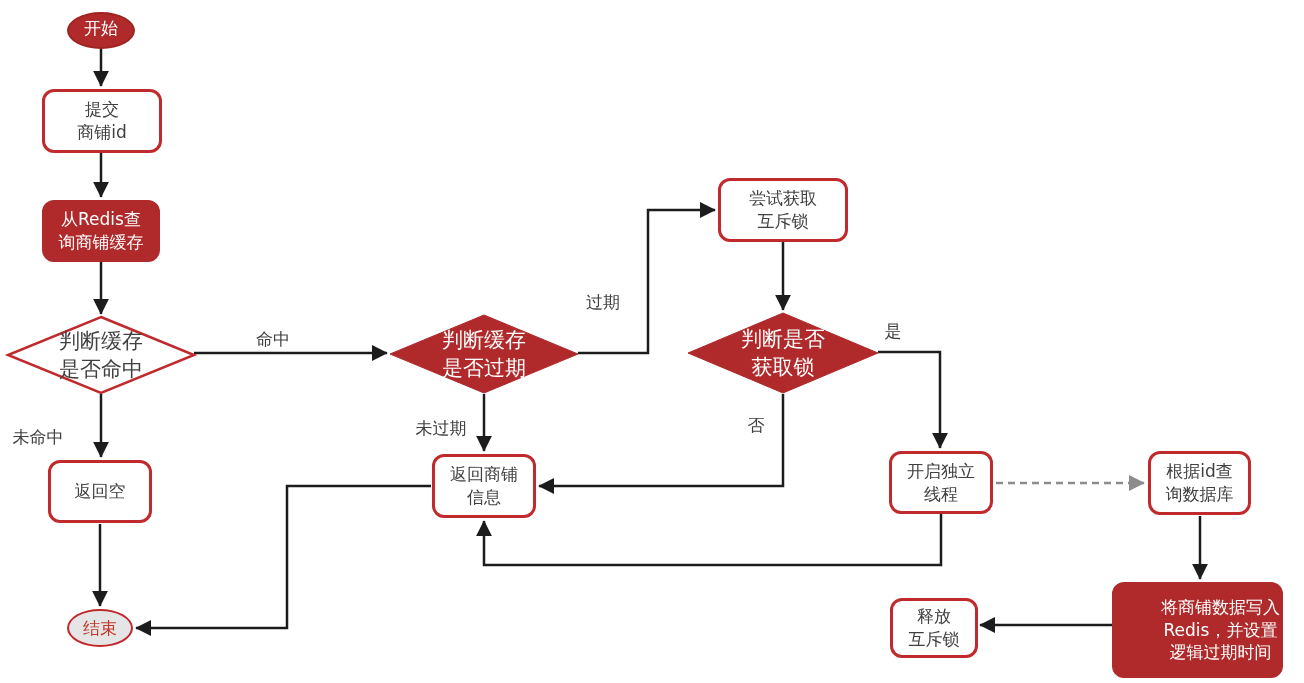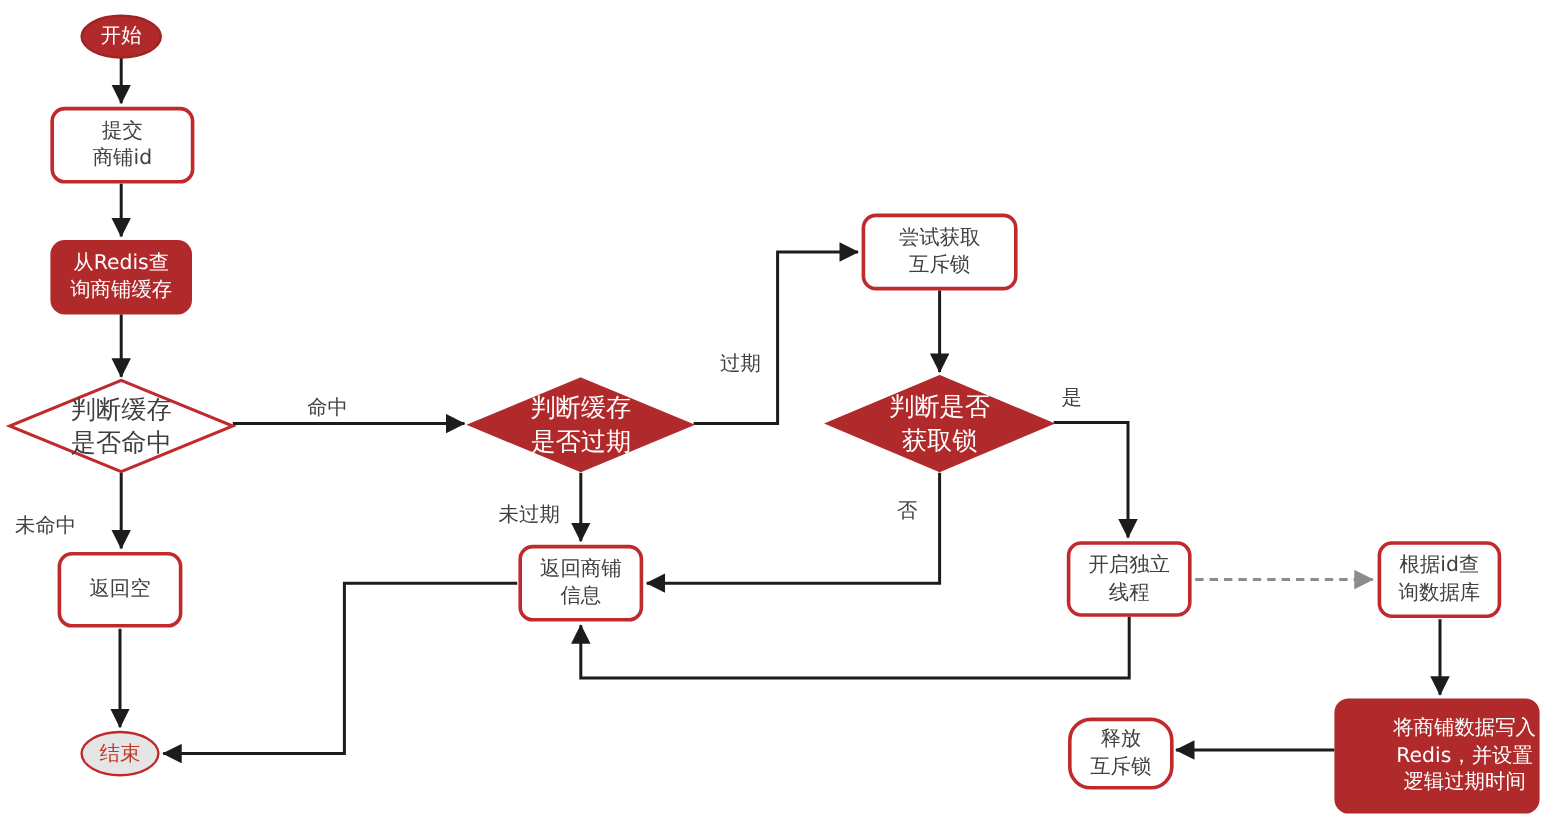--- a/index.html
+++ b/index.html
@@ -64,21 +64,21 @@
     <path class="edge" d="M941,514 L941,565 L484,565 L484,521" marker-end="url(#arrow-black)"></path>
     <path class="edge" d="M431,486 L287,486 L287,628 L136,628" marker-end="url(#arrow-black)"></path>
     <path class="edge" d="M1200,516 L1200,579" marker-end="url(#arrow-black)"></path>
     <path class="edge" d="M1112,625 L980,625" marker-end="url(#arrow-black)"></path>
 
     <polygon class="diamond-outline" points="101,317 194,355 101,393 8,355"></polygon>
     <polygon class="diamond-filled" points="484,315 578,354 484,393 390,354"></polygon>
     <polygon class="diamond-filled" points="783,313 878,353 783,393 688,353"></polygon>
   </svg>
 
-  <div class="node terminator filled" style="left:67px;top:12px;width:68px;height:37px;">
+  <div class="node terminator filled" style="left:67px;top:12px;width:68px;height:37px;font-family:Liberation Mono, monospace;">
     <span>开始</span>
   </div>
 
   <div class="node process filled" style="left:42px;top:200px;width:118px;height:62px;">
     <span>从Redis查
 询商铺缓存</span>
   </div>
 
   <div class="node process" style="left:42px;top:89px;width:120px;height:64px;">
     <span>提交
@@ -121,25 +121,25 @@
     <span>根据id查
 询数据库</span>
   </div>
 
   <div class="node process filled" style="left:1112px;top:582px;width:171px;height:96px;justify-content:flex-end;">
     <span>将商铺数据写入
 Redis，并设置
 逻辑过期时间</span>
   </div>
 
-  <div class="node process" style="left:890px;top:598px;width:88px;height:60px;border-radius:19px;">
+  <div class="node process" style="left:890px;top:598px;width:88px;height:60px;">
     <span>释放
 互斥锁</span>
   </div>
 
   <div class="edge-label" style="left:240px;top:328px;width:66px;">命中</div>
   <div class="edge-label" style="left:4px;top:426px;width:68px;">未命中</div>
-  <div class="edge-label" style="left:584px;top:291px;width:66px;">过期</div>
+  <div class="edge-label" style="left:570px;top:291px;width:66px;">过期</div>
   <div class="edge-label" style="left:408px;top:417px;width:66px;">未过期</div>
   <div class="edge-label" style="left:876px;top:320px;width:34px;">是</div>
   <div class="edge-label" style="left:739px;top:414px;width:34px;">否</div>
 
 </div>
 
 </body></html>

